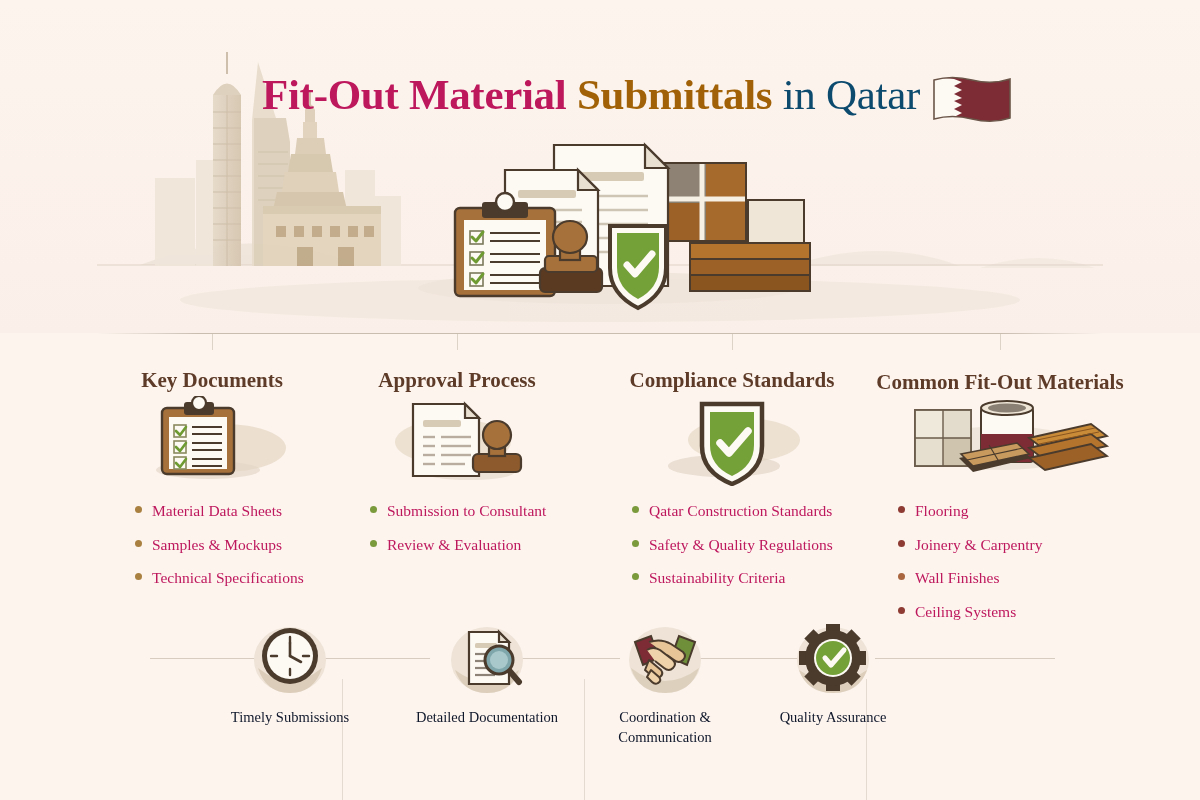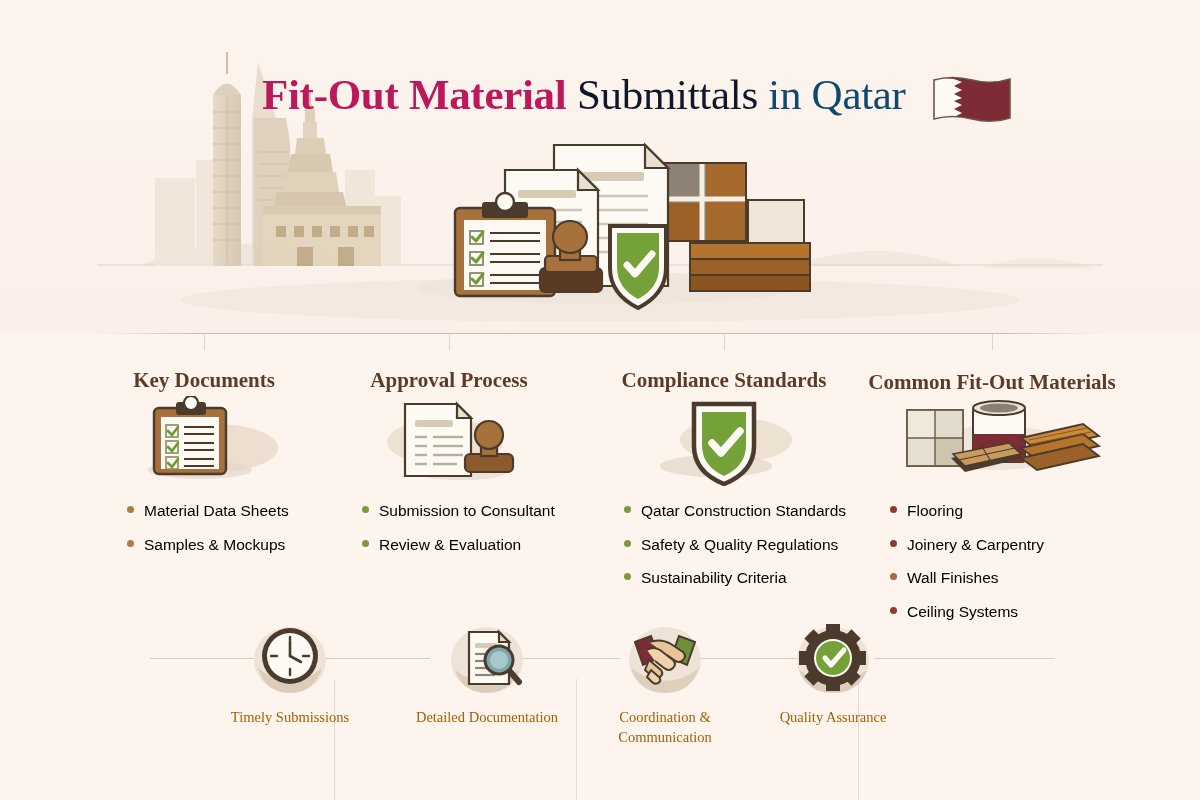--- a/index.html
+++ b/index.html
@@ -14,63 +14,63 @@
   
   .hero{position:absolute;left:0;top:0;width:1200px;height:333px;}
   .hero-svg{position:absolute;left:0;top:0;}
 
   .title{
     position:absolute;left:262px;top:70px;
     font-family:"Liberation Serif", serif;
     font-size:43px;letter-spacing:-.3px;white-space:nowrap;
   }
   .t1{color:#be185d;font-weight:bold;}
-  .t2{color:#0f172a;font-weight:normal;}
+  .t2{color:#a16207;font-weight:bold;}
   .t3{color:#0c4a6e;font-weight:normal;}
 
   .flag{position:absolute;left:928px;top:72px;}
 
   .hr-main{
     position:absolute;left:97px;top:333px;width:1006px;height:1px;
     background:linear-gradient(to right,rgba(200,186,172,0),#c9bdb0 10%,#c9bdb0 90%,rgba(200,186,172,0));
   }
 
   
-  .cols{position:absolute;left:4px;top:334px;width:1144px;height:300px;}
+  .cols{position:absolute;left:12px;top:334px;width:1144px;height:300px;}
   .col{position:absolute;top:0;width:250px;}
   .col .tick{
     position:absolute;left:50%;top:0;width:1px;height:16px;background:#ded3c7;
   }
   .col h3{
     margin:0;position:absolute;top:34px;left:0;width:100%;
     text-align:center;
     font-family:"Liberation Serif", serif;
     font-size:21px;font-weight:bold;color:#5d3b28;white-space:nowrap;
   }
   .col-icon{position:absolute;top:62px;left:0;width:100%;height:90px;}
   .col-icon svg{display:block;margin:0 auto;}
   .bullets{position:absolute;top:168px;left:0;width:100%;padding:0;margin:0;list-style:none;}
   .bullets li{
     display:flex;align-items:flex-start;
-    font-family:Liberation Sans, sans-serif;
-    font-size:15.5px;color:#000000;margin-bottom:16.5px;line-height:1.1;
+    font-family:Liberation Serif, serif;
+    font-size:15.5px;color:#be185d;margin-bottom:16.5px;line-height:1.1;
     white-space:nowrap;
   }
   .dot{width:7px;height:7px;border-radius:50%;flex:0 0 auto;margin-right:10px;margin-top:4px;}
 
   .vdiv{position:absolute;top:345px;width:1px;background:#e4dad0;}
 
   
   .bottom{position:absolute;left:0;top:620px;width:1200px;height:160px;}
   .bnode{position:absolute;top:0;width:170px;text-align:center;}
   .bicon{width:76px;height:76px;margin:0 auto;position:relative;}
   .blabel{
     margin-top:12px;
     font-family:"Liberation Serif", serif;
-    font-size:14.5px;color:#a16207;line-height:1.35;
+    font-size:14.5px;color:#0f172a;line-height:1.35;
   }
   .bline{position:absolute;top:38px;height:1px;background:#d8ccc0;}
 </style>
 </head>
 <body>
 
 <div class="stage">
 
   <div class="hero">
 
@@ -298,20 +298,24 @@
         </svg>
       </div>
       <ul class="bullets" style="padding-left:48px;">
         <li>
             <span class="dot" style="background:#a9803f"></span>
             <span>Material Data Sheets</span>
           </li>
         <li>
             <span class="dot" style="background:#a9803f"></span>
             <span>Samples &amp; Mockups</span>
+          </li>
+        <li>
+            <span class="dot" style="background:#a9803f"></span>
+            <span>Technical Specifications</span>
           </li>
       </ul>
     </div>
 
     <div class="col" style="left:320px;">
       <div class="tick"></div>
       <h3>Approval Process</h3>
       <div class="col-icon">
         <svg width="200" height="90" viewBox="0 0 200 90">
           <ellipse cx="96" cy="46" rx="58" ry="23" fill="#e6d8c4" opacity=".7"></ellipse>

